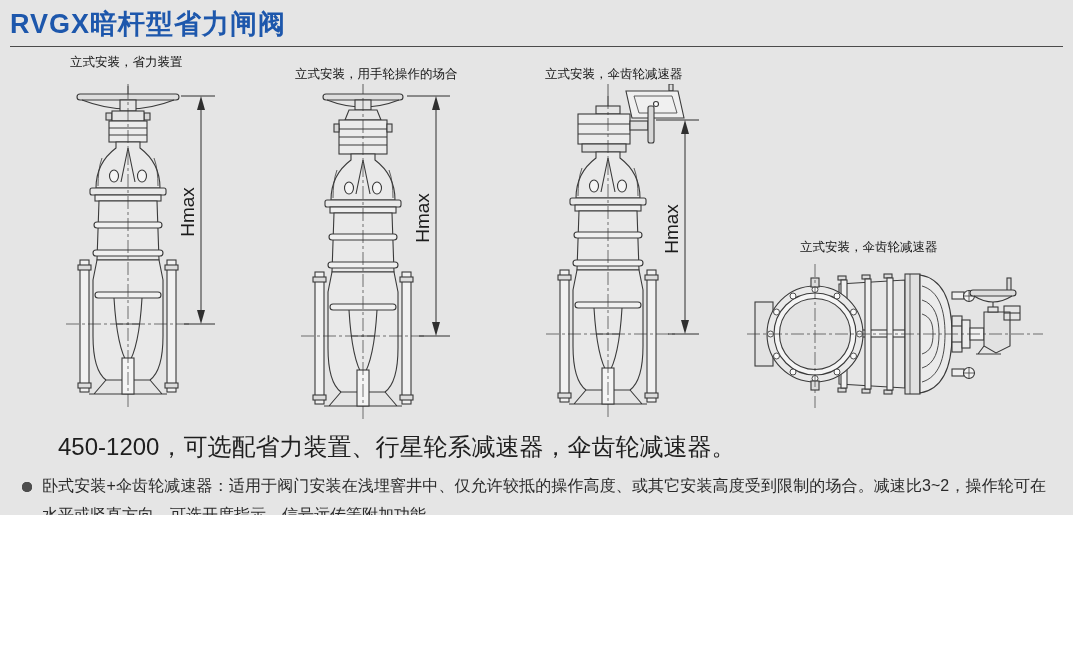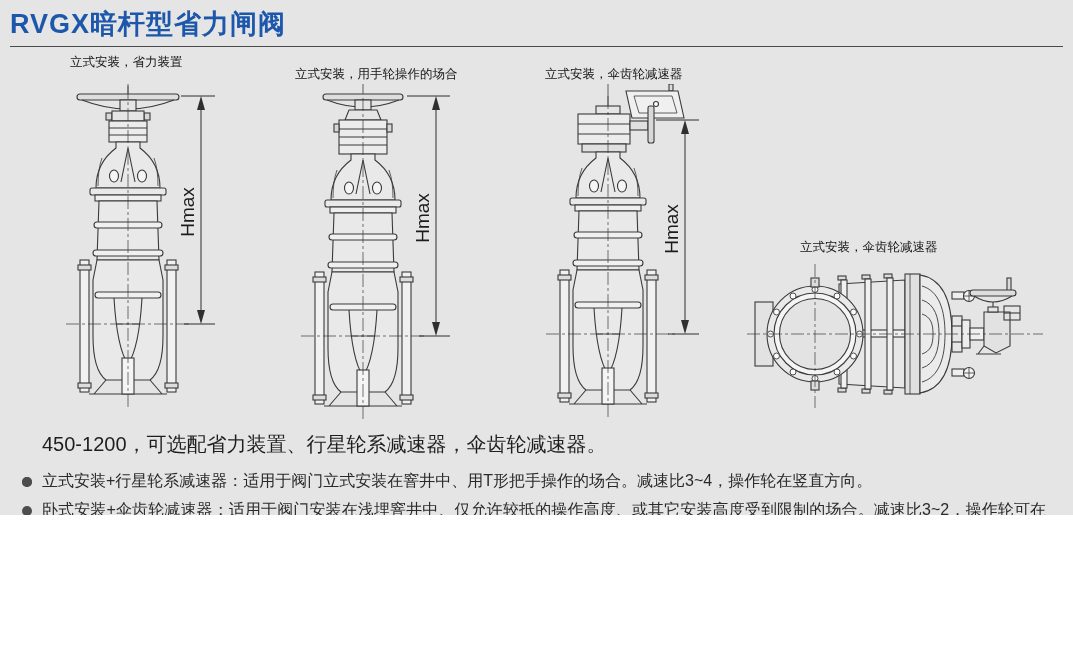--- a/index.html
+++ b/index.html
@@ -6,21 +6,21 @@
   html,body{background:#ffffff}
   .page{position:relative;width:1073px;height:515px;background:#e5e5e5;
         font-family:"Liberation Sans","DejaVu Sans",sans-serif;overflow:hidden;color:#262626}
   .title{position:absolute;left:10px;top:6px;font-size:27px;font-weight:bold;
          color:#1d57ac;letter-spacing:1px;white-space:nowrap}
   .divider{position:absolute;left:10px;top:46px;width:1053px;height:1px;background:#4b4b4b}
   .fig-label{position:absolute;font-size:12.5px;color:#141414;white-space:nowrap}
   .fig-svg{position:absolute}
   svg text{font-family:"Liberation Sans","DejaVu Sans",sans-serif}
   .desc{position:absolute;left:0;top:431px;width:1062px}
-  .intro{margin:0 0 9px 42px;font-size:20px;color:#1e1e1e}
+  .intro{margin:0 0 9px 58px;font-size:24px;color:#1e1e1e}
   .features{list-style:none;margin-left:22px;width:1024px}
   .features li{position:relative;padding-left:20px;font-size:16px;line-height:28.5px;
                text-align:justify;color:#2a2a2a}
   .dot{position:absolute;left:0;top:10px;width:10px;height:10px;border-radius:50%;background:#4d4d4d}
 </style>
 </head>
 <body>
 
 <div class="page">
 
@@ -211,21 +211,20 @@
   </svg>
 
   <div class="desc">
     <p class="intro">450-1200，可选配省力装置、行星轮系减速器，伞齿轮减速器。</p>
     <ul class="features">
       <li>
         <span class="dot"></span>
       </li>
       <li>
         <span class="dot"></span>
-        <span>立式安装+行星轮系减速器：适用于阀门立式安装在窨井中、用T形把手操作的场合。减速比3~4，操作轮在竖直方向。</span>
       </li>
       <li>
         <span class="dot"></span>
         <span>卧式安装+伞齿轮减速器：适用于阀门安装在浅埋窨井中、仅允许较抵的操作高度、或其它安装高度受到限制的场合。减速比3~2，操作轮可在水平或竖直方向，可选开度指示、信号远传等附加功能。</span>
       </li>
     </ul>
   </div>
 
 </div>
 

